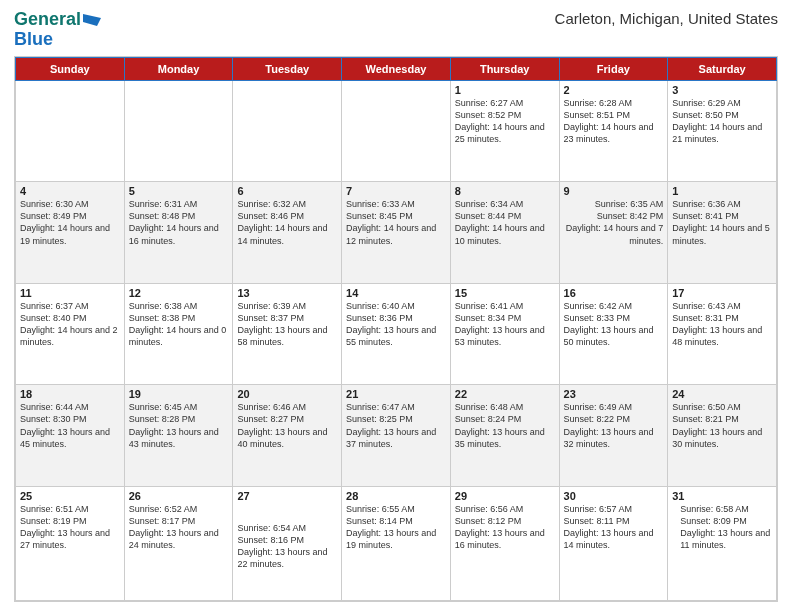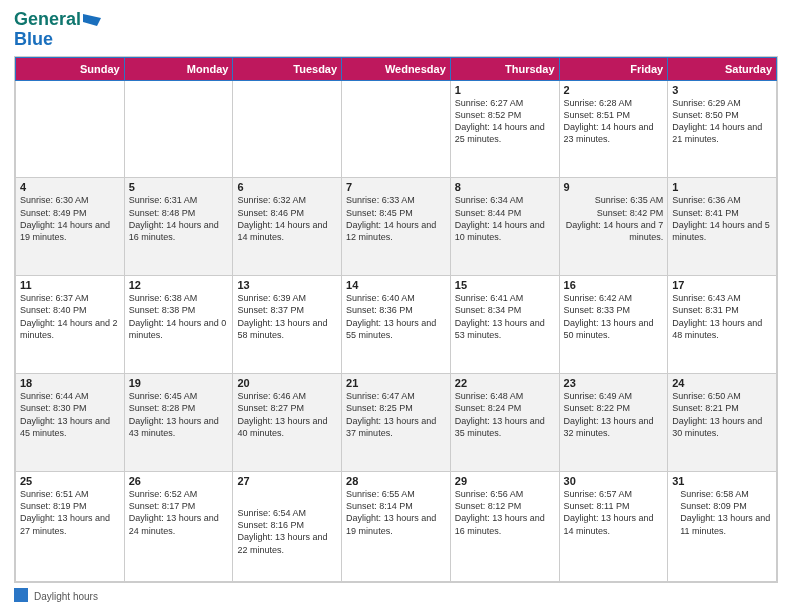--- a/index.html
+++ b/index.html
@@ -58,26 +58,26 @@
       border-collapse: collapse;
       width: 100%;
       font-size: 9.5px;
     }
     .calendar table {
       width: 100%;
       border-collapse: collapse;
       height: 100%;
     }
     .calendar thead tr th {
-      background: #be185d;
+      background: #b91c1c;
       color: #fff;
       font-weight: bold;
       font-size: 11px;
       padding: 5px 4px;
-      text-align: right;
+      text-align: center;
       border: 1px solid #2a76c6;
     }
     .calendar tbody tr td {
       border: 1px solid #ccc;
       vertical-align: top;
       padding: 3px 4px;
       font-size: 9px;
       background: #fff;
       width: calc(100% / 7);
       height: 78px;
@@ -129,20 +129,21 @@
           <svg width="22" height="16" viewBox="0 0 22 16">
             <polygon points="2,2 20,6 16,14 2,10" fill="#1a6fbd"></polygon>
           </svg>
         </span>
       </div>
       <div>
         <span class="logo-text logo-blue">Blue</span>
       </div>
     </div>
     <div class="title-block">
+      <div class="subtitle">Carleton, Michigan, United States</div>
     </div>
   </div>
 
   <div class="calendar">
     <table>
       <thead>
         <tr>
         <th>Sunday</th>
             <th>Monday</th>
             <th>Tuesday</th>
@@ -350,17 +351,13 @@
               <div class="day-number">31</div>
               <div class="day-info" style="white-space: pre-line; margin-left: 8px;">Sunrise: 6:58 AM
 Sunset: 8:09 PM
 Daylight: 13 hours and 11 minutes.</div>
             </td>
           </tr>
         </tbody>
     </table>
   </div>
 
-  <div class="footer-row">
-    <span class="legend-box"></span>
-    <span class="footer-note">Daylight hours</span>
-  </div>
 </div>
 
 </body></html>

